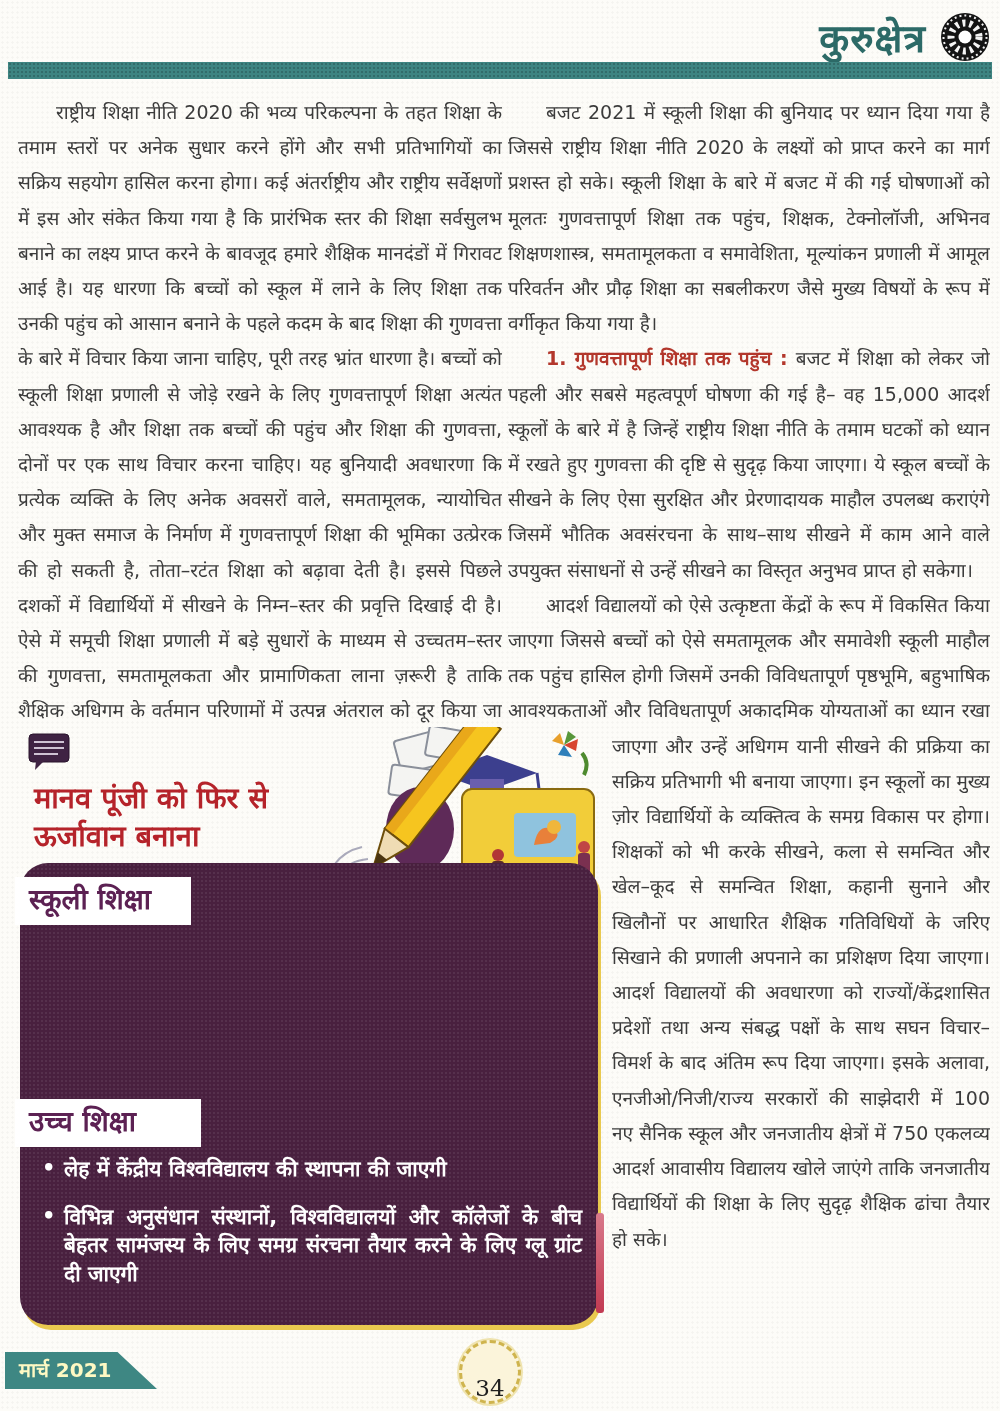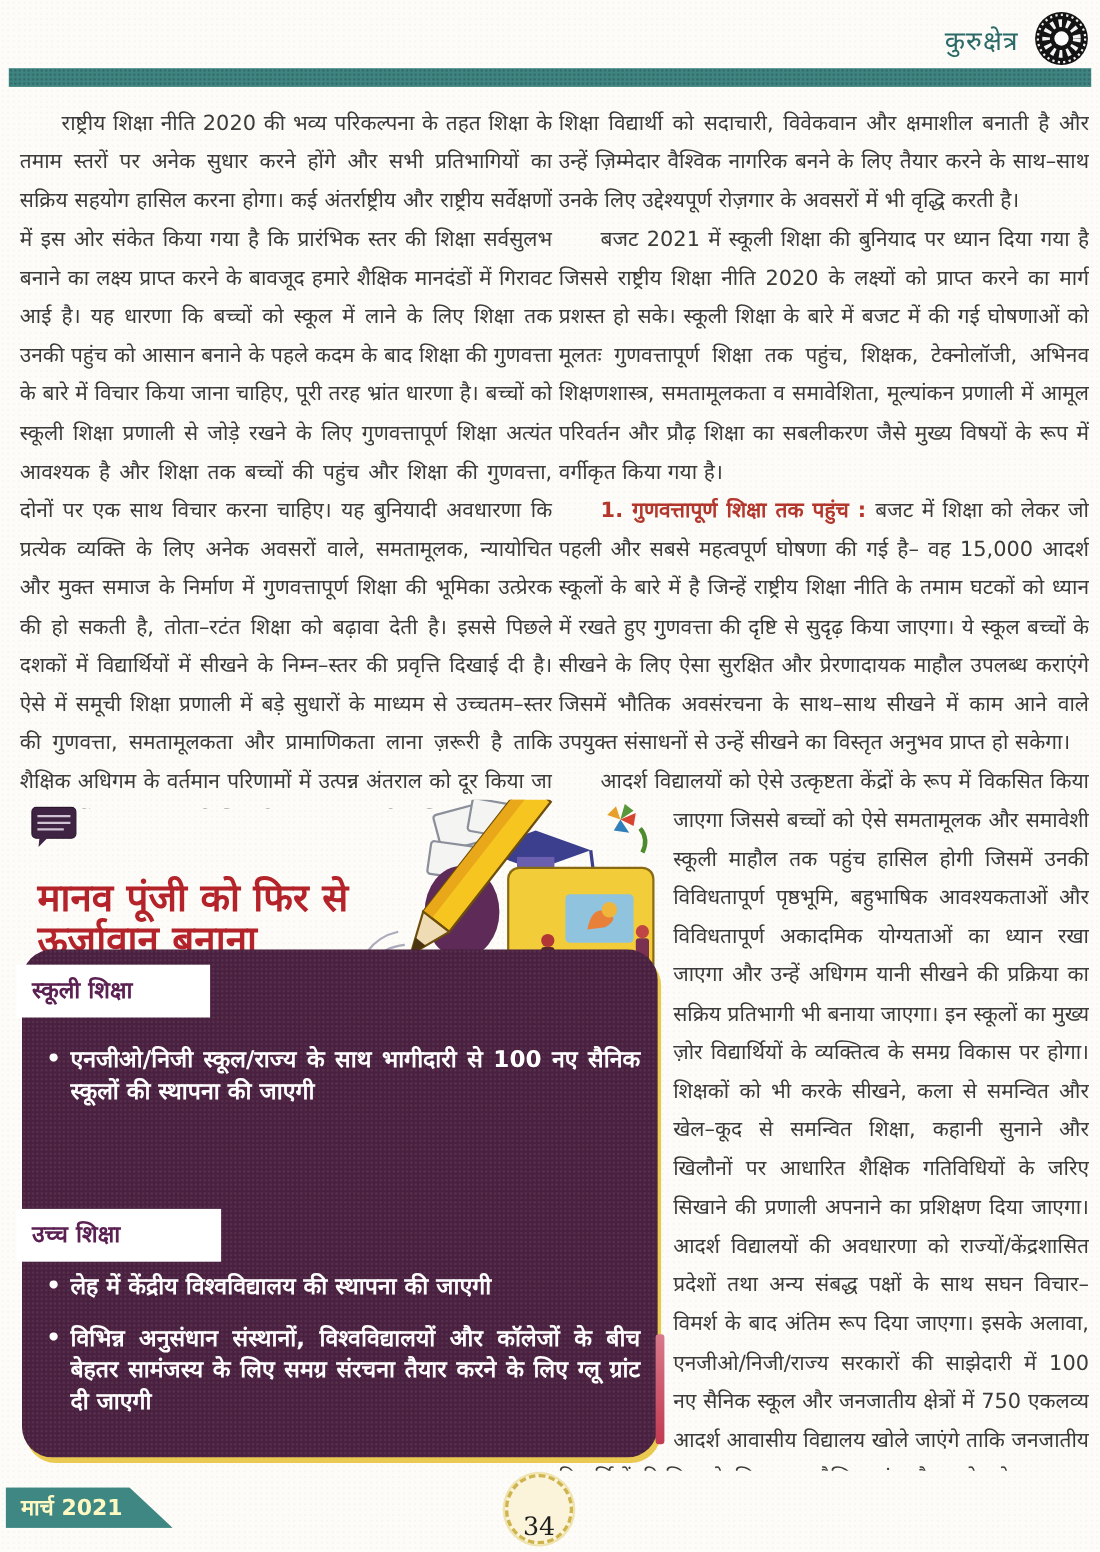--- a/index.html
+++ b/index.html
@@ -7,21 +7,21 @@
     position:relative; width:1000px; height:1411px; margin:0 auto;
     background-color:#fdfcf8;
     background-image: radial-gradient(rgba(110,110,110,0.05) 1px, transparent 1.2px);
     background-size:5px 5px;
     font-family:"DejaVu Sans", sans-serif;
     overflow:hidden;
   }
 
   
   .masthead { position:absolute; top:10px; right:10px; display:flex; align-items:center; gap:14px; }
-  .masthead-title { font-size:24px; font-weight:normal; color:#2c6a67; letter-spacing:1px; }
+  .masthead-title { font-size:39px; font-weight:bold; color:#2c6a67; letter-spacing:1px; }
   .emblem { width:50px; height:50px; display:block; }
 
   .rule-bar {
     position:absolute; left:8px; right:8px; top:62px; height:17px;
     background:linear-gradient(90deg,#3e8481,#387e7a 45%,#458a85);
     background-image:radial-gradient(rgba(0,0,0,0.18) 1px, transparent 1.2px);
     background-size:4px 4px; background-color:#3e8481;
   }
 
   
@@ -30,35 +30,35 @@
   .lead { color:#b3372c; font-weight:bold; }
 
   .col-left  { position:absolute; left:18px;  top:95px; width:484px; height:640px; overflow:hidden; }
   .col-right { position:absolute; left:508px; top:95px; width:482px; height:1242px; overflow:hidden; }
   .push { float:left; width:0;     height:638px; }
   .cut  { float:left; clear:left; width:104px; height:592px; }
 
   
   .infobox { position:absolute; left:20px; top:733px; width:578px; height:596px; }
   .bubble-icon { position:absolute; left:8px; top:0; }
-  .infobox-title { position:absolute; left:14px; top:46px; font-size:35px; font-weight:bold;
-                   color:#b5232a; line-height:38px; width:330px;margin-top:19px; }
+  .infobox-title { position:absolute; left:14px; top:46px; font-size:29px; font-weight:bold;
+                   color:#b5232a; line-height:38px; width:330px; }
   .illustration { position:absolute; right:-4px; top:-6px; width:300px; height:165px; }
 
   .panel {
     position:absolute; left:0; top:130px; width:578px; height:462px;
     background-color:#49203f;
     background-image:radial-gradient(rgba(255,255,255,0.07) 1px, transparent 1.3px);
     background-size:4px 4px;
     border-radius:28px;
     box-shadow:3px 5px 0 #e9c94f;
   }
   .panel-label {
     position:absolute; left:-5px; display:inline-block; background:#ffffff;
-    color:#5c2153; font-weight:bold; font-size:21px; line-height:40px;
+    color:#5c2153; font-weight:bold; font-size:28px; line-height:40px;
     padding:3px 22px 5px 14px;
   }
   .label-0 { top:14px; width:140px; }
   .label-1 { top:236px; width:150px; }
 
   .blist { position:absolute; left:18px; right:16px; list-style:none; margin:0; padding:0; }
   .blist-0 { top:86px; }
   .blist-1 { top:292px; }
   .blist li { position:relative; padding-left:26px; color:#ffffff; font-weight:bold;
               font-size:21px; line-height:28.5px; text-align:justify; margin-bottom:11px; }
@@ -102,21 +102,20 @@
 
   <div class="rule-bar"></div>
 
   <div class="col-left body-text">
     <p class="indent">राष्ट्रीय शिक्षा नीति 2020 की भव्य परिकल्पना के तहत शिक्षा के तमाम स्तरों पर अनेक सुधार करने होंगे और सभी प्रतिभागियों का सक्रिय सहयोग हासिल करना होगा। कई अंतर्राष्ट्रीय और राष्ट्रीय सर्वेक्षणों में इस ओर संकेत किया गया है कि प्रारंभिक स्तर की शिक्षा सर्वसुलभ बनाने का लक्ष्य प्राप्त करने के बावजूद हमारे शैक्षिक मानदंडों में गिरावट आई है। यह धारणा कि बच्चों को स्कूल में लाने के लिए शिक्षा तक उनकी पहुंच को आसान बनाने के पहले कदम के बाद शिक्षा की गुणवत्ता के बारे में विचार किया जाना चाहिए, पूरी तरह भ्रांत धारणा है। बच्चों को स्कूली शिक्षा प्रणाली से जोड़े रखने के लिए गुणवत्तापूर्ण शिक्षा अत्यंत आवश्यक है और शिक्षा तक बच्चों की पहुंच और शिक्षा की गुणवत्ता, दोनों पर एक साथ विचार करना चाहिए। यह बुनियादी अवधारणा कि प्रत्येक व्यक्ति के लिए अनेक अवसरों वाले, समतामूलक, न्यायोचित और मुक्त समाज के निर्माण में गुणवत्तापूर्ण शिक्षा की भूमिका उत्प्रेरक की हो सकती है, तोता–रटंत शिक्षा को बढ़ावा देती है। इससे पिछले दशकों में विद्यार्थियों में सीखने के निम्न–स्तर की प्रवृत्ति दिखाई दी है। ऐसे में समूची शिक्षा प्रणाली में बड़े सुधारों के माध्यम से उच्चतम–स्तर की गुणवत्ता, समतामूलकता और प्रामाणिकता लाना ज़रूरी है ताकि शैक्षिक अधिगम के वर्तमान परिणामों में उत्पन्न अंतराल को दूर किया जा सके। हमें इस धारणा को फिर से सुदृढ़ करना होगा कि चरित्र निर्माण और जीवन मूल्यों की रक्षा के लिए शिक्षा अत्यंत आवश्यक है। इस तरह की</p>
   </div>
 
   <div class="col-right body-text">
     <span class="push"></span>
     <span class="cut"></span>
-    <p><span class="lead"></span><span>शिक्षा विद्यार्थी को सदाचारी, विवेकवान और क्षमाशील बनाती है और उन्हें ज़िम्मेदार वैश्विक नागरिक बनने के लिए तैयार करने के साथ–साथ उनके लिए उद्देश्यपूर्ण रोज़गार के अवसरों में भी वृद्धि करती है।</span></p>
     <p class="indent"><span class="lead"></span><span>बजट 2021 में स्कूली शिक्षा की बुनियाद पर ध्यान दिया गया है जिससे राष्ट्रीय शिक्षा नीति 2020 के लक्ष्यों को प्राप्त करने का मार्ग प्रशस्त हो सके। स्कूली शिक्षा के बारे में बजट में की गई घोषणाओं को मूलतः गुणवत्तापूर्ण शिक्षा तक पहुंच, शिक्षक, टेक्नोलॉजी, अभिनव शिक्षणशास्त्र, समतामूलकता व समावेशिता, मूल्यांकन प्रणाली में आमूल परिवर्तन और प्रौढ़ शिक्षा का सबलीकरण जैसे मुख्य विषयों के रूप में वर्गीकृत किया गया है।</span></p>
     <p class="indent"><span class="lead">1. गुणवत्तापूर्ण शिक्षा तक पहुंच : </span><span>बजट में शिक्षा को लेकर जो पहली और सबसे महत्वपूर्ण घोषणा की गई है– वह 15,000 आदर्श स्कूलों के बारे में है जिन्हें राष्ट्रीय शिक्षा नीति के तमाम घटकों को ध्यान में रखते हुए गुणवत्ता की दृष्टि से सुदृढ़ किया जाएगा। ये स्कूल बच्चों के सीखने के लिए ऐसा सुरक्षित और प्रेरणादायक माहौल उपलब्ध कराएंगे जिसमें भौतिक अवसंरचना के साथ–साथ सीखने में काम आने वाले उपयुक्त संसाधनों से उन्हें सीखने का विस्तृत अनुभव प्राप्त हो सकेगा।</span></p>
     <p class="indent"><span class="lead"></span><span>आदर्श विद्यालयों को ऐसे उत्कृष्टता केंद्रों के रूप में विकसित किया जाएगा जिससे बच्चों को ऐसे समतामूलक और समावेशी स्कूली माहौल तक पहुंच हासिल होगी जिसमें उनकी विविधतापूर्ण पृष्ठभूमि, बहुभाषिक आवश्यकताओं और विविधतापूर्ण अकादमिक योग्यताओं का ध्यान रखा जाएगा और उन्हें अधिगम यानी सीखने की प्रक्रिया का सक्रिय प्रतिभागी भी बनाया जाएगा। इन स्कूलों का मुख्य ज़ोर विद्यार्थियों के व्यक्तित्व के समग्र विकास पर होगा। शिक्षकों को भी करके सीखने, कला से समन्वित और खेल–कूद से समन्वित शिक्षा, कहानी सुनाने और खिलौनों पर आधारित शैक्षिक गतिविधियों के जरिए सिखाने की प्रणाली अपनाने का प्रशिक्षण दिया जाएगा। आदर्श विद्यालयों की अवधारणा को राज्यों/केंद्रशासित प्रदेशों तथा अन्य संबद्ध पक्षों के साथ सघन विचार–विमर्श के बाद अंतिम रूप दिया जाएगा। इसके अलावा, एनजीओ/निजी/राज्य सरकारों की साझेदारी में 100 नए सैनिक स्कूल और जनजातीय क्षेत्रों में 750 एकलव्य आदर्श आवासीय विद्यालय खोले जाएंगे ताकि जनजातीय विद्यार्थियों की शिक्षा के लिए सुदृढ़ शैक्षिक ढांचा तैयार हो सके।</span></p>
 
   </div>
 
   <div class="infobox">
 
     <span class="bubble-icon">
       <svg width="42" height="38" viewBox="0 0 42 38">
@@ -167,21 +166,20 @@
           <polygon points="0,0 4,-14 12,-8" fill="#58973a"></polygon>
           <path d="M18 8 q8 10 2 22" stroke="#4e8a2e" stroke-width="4" fill="none"></path>
         </g>
         <path d="M60 120 q-18 4 -28 18 M66 132 q-20 2 -30 16" stroke="#aab" stroke-width="2" fill="none"></path>
       </svg>
     </span>
 
     <div class="panel">
       <div class="panel-label label-0">स्कूली शिक्षा</div>
       <ul class="blist blist-0">
-        <li>एनजीओ/निजी स्कूल/राज्य के साथ भागीदारी से 100 नए सैनिक स्कूलों की स्थापना की जाएगी</li>
       </ul>
       <div class="panel-label label-1">उच्च शिक्षा</div>
       <ul class="blist blist-1">
         <li>लेह में केंद्रीय विश्वविद्यालय की स्थापना की जाएगी</li>
         <li>विभिन्न अनुसंधान संस्थानों, विश्वविद्यालयों और कॉलेजों के बीच बेहतर सामंजस्य के लिए समग्र संरचना तैयार करने के लिए ग्लू ग्रांट दी जाएगी</li>
       </ul>
       <span class="ribbon-mark"></span>
     </div>
   </div>
 

